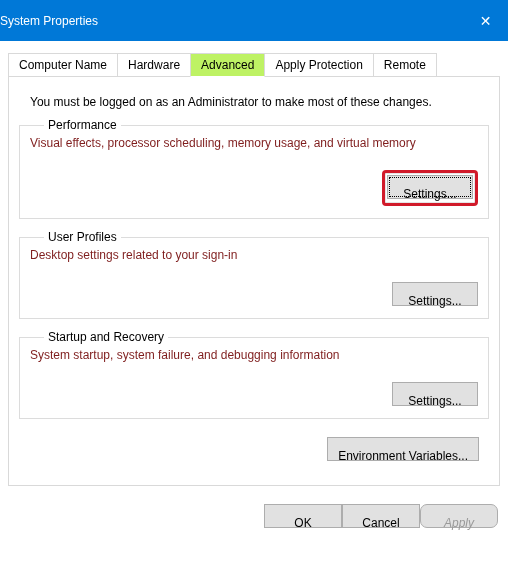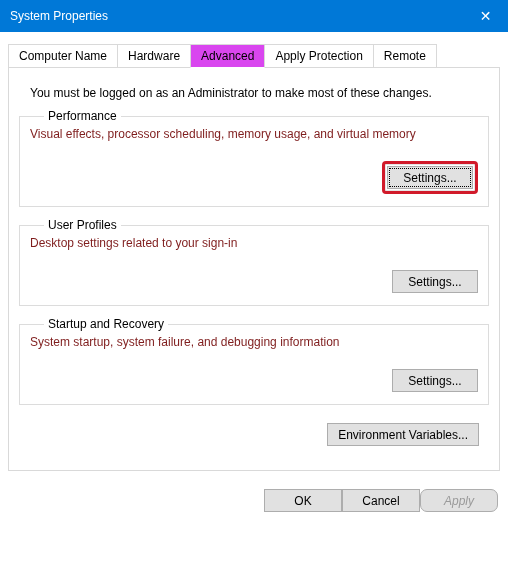--- a/index.html
+++ b/index.html
@@ -11,24 +11,23 @@
   background: #fff;
   width: 508px;
 }
 .window {
   width: 508px;
   background: #fff;
 }
 .titlebar {
   background: #0078d7;
   color: #fff;
-  height: 32px;
+  height: 41px;
   display: flex;
   align-items: center;
-  padding-left: 10px;
 }
 .titlebar-title {
   flex: 1;
   font-size: 12px;
 }
 .close-btn {
   width: 45px;
   height: 32px;
   display: flex;
   align-items: center;
@@ -52,21 +51,21 @@
   border: 1px solid #d9d9d9;
   border-bottom: none;
   background: #fff;
   margin-right: -1px;
   color: #000;
   cursor: default;
   position: relative;
   font-size: 12px;
 }
 .tab.active {
-  background: #d946ef;
+  background: #bef264;
   border-bottom: 1px solid #fff;
   margin-bottom: -1px;
   z-index: 2;
   text-align: center;
 }
 
 .tab-panel {
   padding: 14px 10px 18px 10px;
   border: 1px solid #d9d9d9;
   border-top: none;
@@ -101,21 +100,21 @@
 .btn-row {
   display: flex;
   justify-content: flex-end;
 }
 .btn {
   min-width: 86px;
   height: 23px;
   background: #e1e1e1;
   border: 1px solid #adadad;
   font-size: 12px;
-  padding: 4px 10px;
+  padding: 11px 10px;
   cursor: default;
   font-family: inherit;
 }
 .btn-highlight-wrap {
   border: 3px solid #d11a2a;
   border-radius: 4px;
   padding: 2px;
   display: inline-block;
   box-shadow: 0 0 0 1px rgba(0,0,0,0.1) inset;
 }

